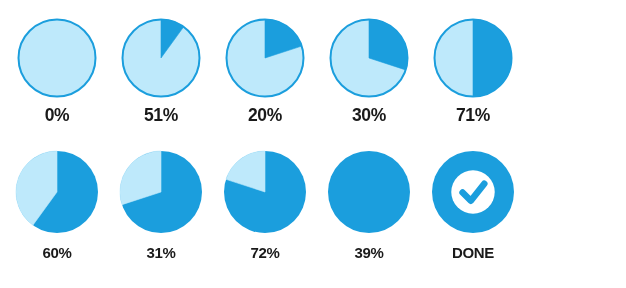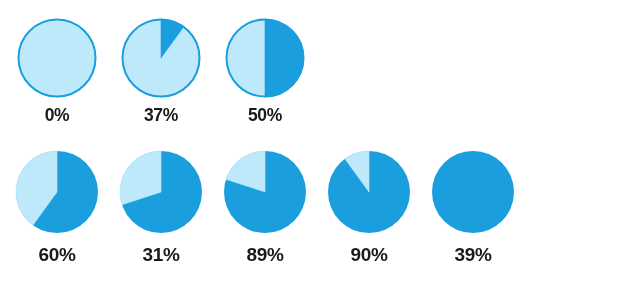--- a/index.html
+++ b/index.html
@@ -52,48 +52,62 @@
     font-weight: bold;
     font-size: 17.5px;
     letter-spacing: -0.3px;
     color: #1a1a1a;
     line-height: 1;
     text-align: center;
     white-space: nowrap;
   }
   #row-bottom .pie-label {
     margin-top: 11px;
-    font-size: 19px;
+    font-size: 15px;
   }
 </style>
 </head>
 <body>
 
 <div id="infographic">
 
   <div class="pie-row" id="row-top">
     <div class="pie-cell">
       <svg class="pie-figure" width="80" height="80" viewBox="0 0 80 80">
           <circle cx="40" cy="40" r="38.5" fill="#bee9fb" stroke="#1b9edd" stroke-width="2"></circle>
         </svg>
       <div class="pie-label">0%</div>
     </div>
     <div class="pie-cell">
       <svg class="pie-figure" width="80" height="80" viewBox="0 0 80 80">
           <circle cx="40" cy="40" r="38.5" fill="#bee9fb" stroke="#1b9edd" stroke-width="2"></circle>
           <path d="M 40 40 L 40 1.5 A 38.5 38.5 0 0 1 62.62973221326021 8.852845716564524 Z" fill="#1b9edd" stroke="#1b9edd" stroke-width="0.6"></path>
         </svg>
-      <div class="pie-label">37%</div>
+      <div class="pie-label">51%</div>
+    </div>
+    <div class="pie-cell">
+      <svg class="pie-figure" width="80" height="80" viewBox="0 0 80 80">
+          <circle cx="40" cy="40" r="38.5" fill="#bee9fb" stroke="#1b9edd" stroke-width="2"></circle>
+          <path d="M 40 40 L 40 1.5 A 38.5 38.5 0 0 1 76.6156758773634 28.102845716564524 Z" fill="#1b9edd" stroke="#1b9edd" stroke-width="0.6"></path>
+        </svg>
+      <div class="pie-label">20%</div>
+    </div>
+    <div class="pie-cell">
+      <svg class="pie-figure" width="80" height="80" viewBox="0 0 80 80">
+          <circle cx="40" cy="40" r="38.5" fill="#bee9fb" stroke="#1b9edd" stroke-width="2"></circle>
+          <path d="M 40 40 L 40 1.5 A 38.5 38.5 0 0 1 76.6156758773634 51.897154283435476 Z" fill="#1b9edd" stroke="#1b9edd" stroke-width="0.6"></path>
+        </svg>
+      <div class="pie-label">30%</div>
     </div>
     <div class="pie-cell">
       <svg class="pie-figure" width="80" height="80" viewBox="0 0 80 80">
           <circle cx="40" cy="40" r="38.5" fill="#bee9fb" stroke="#1b9edd" stroke-width="2"></circle>
           <path d="M 40 40 L 40 1.5 A 38.5 38.5 0 0 1 40 78.5 Z" fill="#1b9edd" stroke="#1b9edd" stroke-width="0.6"></path>
         </svg>
-      <div class="pie-label">50%</div>
+      <div class="pie-label">71%</div>
     </div>
   </div>
 
   <div class="pie-row" id="row-bottom">
     <div class="pie-cell">
       <svg class="pie-figure" width="84" height="84" viewBox="0 0 84 84">
           <circle cx="42" cy="42" r="41" fill="#1b9edd"></circle>
           <path d="M 42 42 L 17.900804656008606 75.16969676937285 A 41 41 0 0 1 41.99999999999999 1 Z" fill="#bee9fb" stroke="#bee9fb" stroke-width="0.6"></path>
         </svg>
       <div class="pie-label">60%</div>
@@ -103,30 +117,31 @@
           <circle cx="42" cy="42" r="41" fill="#1b9edd"></circle>
           <path d="M 42 42 L 3.0066828318987078 54.66969676937285 A 41 41 0 0 1 41.99999999999999 1 Z" fill="#bee9fb" stroke="#bee9fb" stroke-width="0.6"></path>
         </svg>
       <div class="pie-label">31%</div>
     </div>
     <div class="pie-cell">
       <svg class="pie-figure" width="84" height="84" viewBox="0 0 84 84">
           <circle cx="42" cy="42" r="41" fill="#1b9edd"></circle>
           <path d="M 42 42 L 3.0066828318987007 29.33030323062716 A 41 41 0 0 1 41.99999999999999 1 Z" fill="#bee9fb" stroke="#bee9fb" stroke-width="0.6"></path>
         </svg>
-      <div class="pie-label">89%</div>
-    </div>
-    <div class="pie-cell">
-      <svg class="pie-figure" width="84" height="84" viewBox="0 0 84 84">
-          <circle cx="42" cy="42" r="41" fill="#1b9edd"></circle>
-          <path d="M 42 42 L 17.900804656008596 8.830303230627159 A 41 41 0 0 1 41.99999999999999 1 Z" fill="#bee9fb" stroke="#bee9fb" stroke-width="0.6"></path>
-        </svg>
-      <div class="pie-label">90%</div>
+      <div class="pie-label">72%</div>
     </div>
     <div class="pie-cell">
       <svg class="pie-figure" width="84" height="84" viewBox="0 0 84 84">
           <circle cx="42" cy="42" r="41" fill="#1b9edd"></circle>
         </svg>
       <div class="pie-label">39%</div>
     </div>
+    <div class="pie-cell">
+      <svg class="pie-figure" width="84" height="84" viewBox="0 0 84 84">
+          <circle cx="42" cy="42" r="41" fill="#1b9edd"></circle>
+          <circle cx="42" cy="42" r="21.73" fill="#ffffff"></circle>
+          <path d="M 31.5696 42.4346 L 39.827 50.692 L 53.2996 33.742599999999996" fill="none" stroke="#1b9edd" stroke-width="6.519" stroke-linecap="round" stroke-linejoin="round"></path>
+        </svg>
+      <div class="pie-label">DONE</div>
+    </div>
   </div>
 
 </div>
 
 </body></html>

